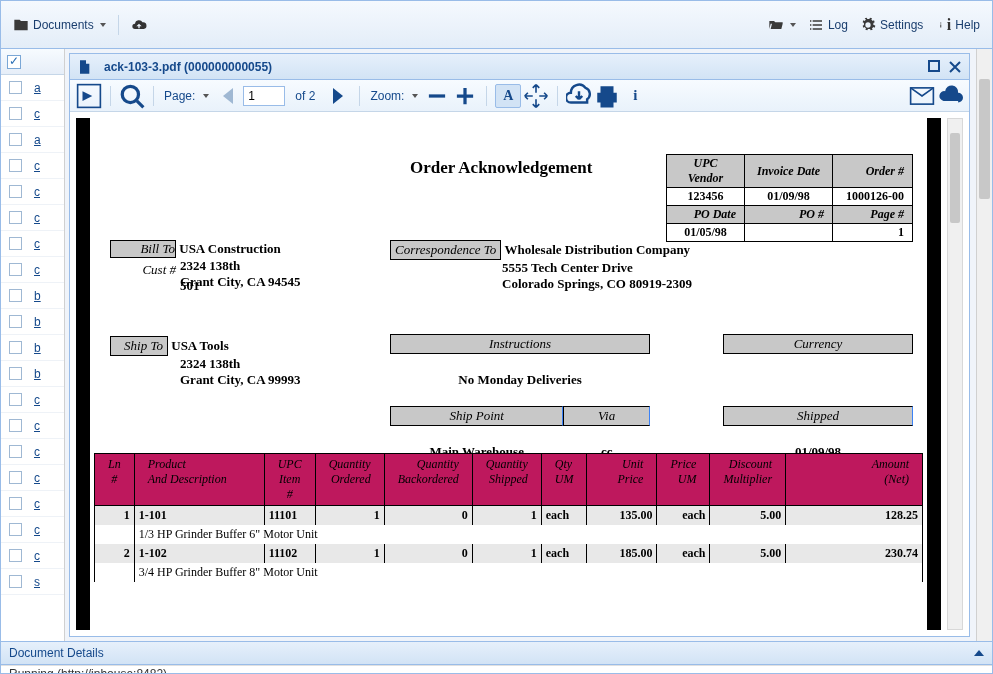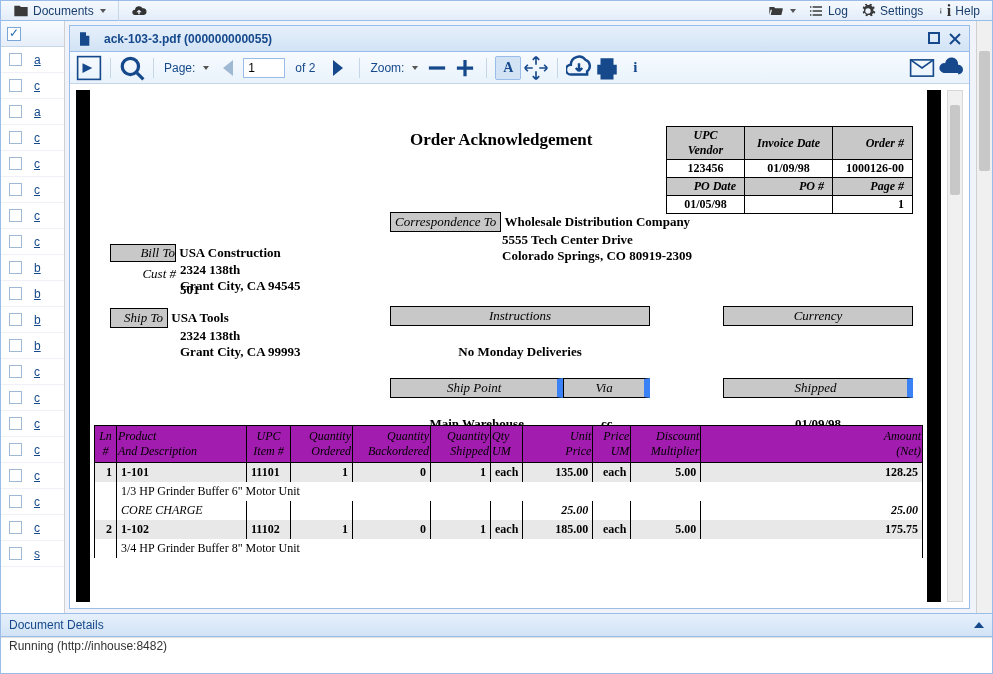--- a/index.html
+++ b/index.html
@@ -9,21 +9,21 @@
   background: #fff;
   width: 993px;
   height: 674px;
   overflow: hidden;
   position: relative;
   border: 1px solid #99bce8;
 }
 
 
 .top-toolbar {
-  height: 20px;
+  height: 48px;
   background: linear-gradient(#f5f9fe, #e3edf8);
   border-bottom: 1px solid #99bce8;
   display: flex;
   align-items: center;
   padding: 0 6px;
 }
 .tb-btn {
   display: flex;
   align-items: center;
   gap: 4px;
@@ -157,41 +157,41 @@
 .doc-title{position:absolute;top:40px;left:320px;font-weight:bold;font-size:17px;}
 .hdr-table{position:absolute;top:36px;right:14px;font-size:12px;}
 .hdr-table table{border-collapse:collapse;}
 .hdr-table td,.hdr-table th{border:1px solid #000;padding:1px 8px;text-align:center;font-style:italic;background:#c8c8c8;}
 .hdr-table tr.vals td{background:#fff;font-style:normal;font-weight:bold;}
 .hdr-table .rt{text-align:right;}
 
 .labelbox{display:inline-block;background:#c8c8c8;border:1px solid #000;font-style:italic;padding:1px 4px;text-align:right;}
 .billto-block{position:absolute;top:122px;left:20px;}
 .billto-block .lab{width:66px;display:inline-block;text-align:right;font-style:italic;}
-.billto-block .lab.box{background:#c8c8c8;border:1px solid #000;margin-top:32px;}
+.billto-block .lab.box{background:#c8c8c8;border:1px solid #000;}
 .billto-block .line{margin-bottom:0;white-space:nowrap;}
 .billto-block .addr{margin-left:70px;}
 .corr-block{position:absolute;top:122px;left:300px;}
 .corr-block .addr{margin-left:112px;}
 
 .shipto-block{position:absolute;top:218px;left:20px;}
 .shipto-block .addr{margin-left:70px;}
 .instr-block{position:absolute;top:216px;left:300px;width:260px;}
 .hdrbar{background:#c8c8c8;border:1px solid #000;text-align:center;font-style:italic;padding:1px 0;}
 .valbar{text-align:center;font-weight:bold;padding:18px 0;}
 .two-col{display:flex;}
 .two-col>div{flex:1;}
 .two-col>div:first-child{border-right:none;}
-.two-col .hdrbar{border-right:6px solid #3b82f6;}
+.two-col .hdrbar{border-right:1px solid #3b82f6;}
 
 .ship-terms{position:absolute;top:216px;right:14px;width:190px;}
 
 .items-table{position:absolute;top:335px;left:4px;right:4px;}
 .items-table table{border-collapse:collapse;width:100%;font-size:12px;}
-.items-table th{border:1px solid #000;font-style:italic;font-weight:normal;padding:3px 1px;background:#a21caf;vertical-align:top;}
+.items-table th{border:1px solid #000;font-style:italic;font-weight:normal;padding:3px 13px;background:#be185d;vertical-align:top;}
 .items-table td{padding:2px 4px;border-left:1px solid #000;border-right:1px solid #000;}
 .items-table tr.mainrow td{background:#e8e8e8;font-weight:bold;}
 .items-table tr.desc td{font-size:12px;}
 .items-table tr.core td{font-style:italic;}
 .r{text-align:right;margin-left:48px;}
 .l{text-align:left;}
 .c{text-align:center;}
 
 
 .details-bar{
@@ -570,45 +570,32 @@
                       <td class="l">each</td>
                       <td class="r">135.00</td>
                       <td class="r">each</td>
                       <td class="r">5.00</td>
                       <td class="r">128.25</td>
                     </tr>
                     <tr class="desc">
                       <td></td>
                       <td colspan="10" class="l">1/3 HP Grinder Buffer 6" Motor Unit</td>
                     </tr>
-                    <tr class="core">
-                      <td></td>
-                      <td class="l">CORE CHARGE</td>
-                      <td></td>
-                      <td></td>
-                      <td></td>
-                      <td></td>
-                      <td></td>
-                      <td class="r"><b>25.00</b></td>
-                      <td></td>
-                      <td></td>
-                      <td class="r"><b>25.00</b></td>
-                    </tr>
                     <tr class="mainrow">
                       <td class="r">2</td>
                       <td class="l">1-102</td>
                       <td class="l">11102</td>
                       <td class="r">1</td>
                       <td class="r">0</td>
                       <td class="r">1</td>
                       <td class="l">each</td>
                       <td class="r">185.00</td>
                       <td class="r">each</td>
                       <td class="r">5.00</td>
-                      <td class="r">175.75</td>
+                      <td class="r">230.74</td>
                     </tr>
                     <tr class="desc">
                       <td></td>
                       <td colspan="10" class="l">3/4 HP Grinder Buffer 8" Motor Unit</td>
                     </tr>
                   </tbody>
               </table>
             </div>
 
           </div>

